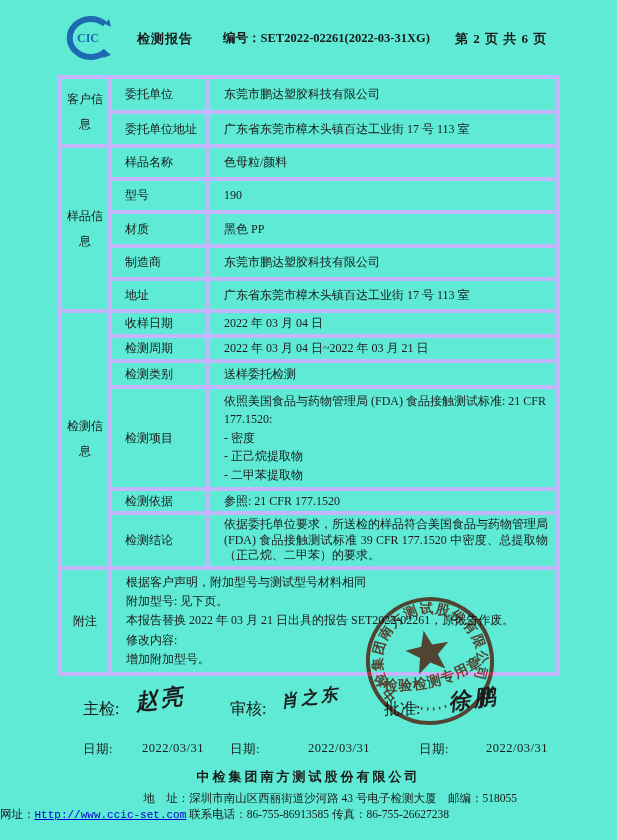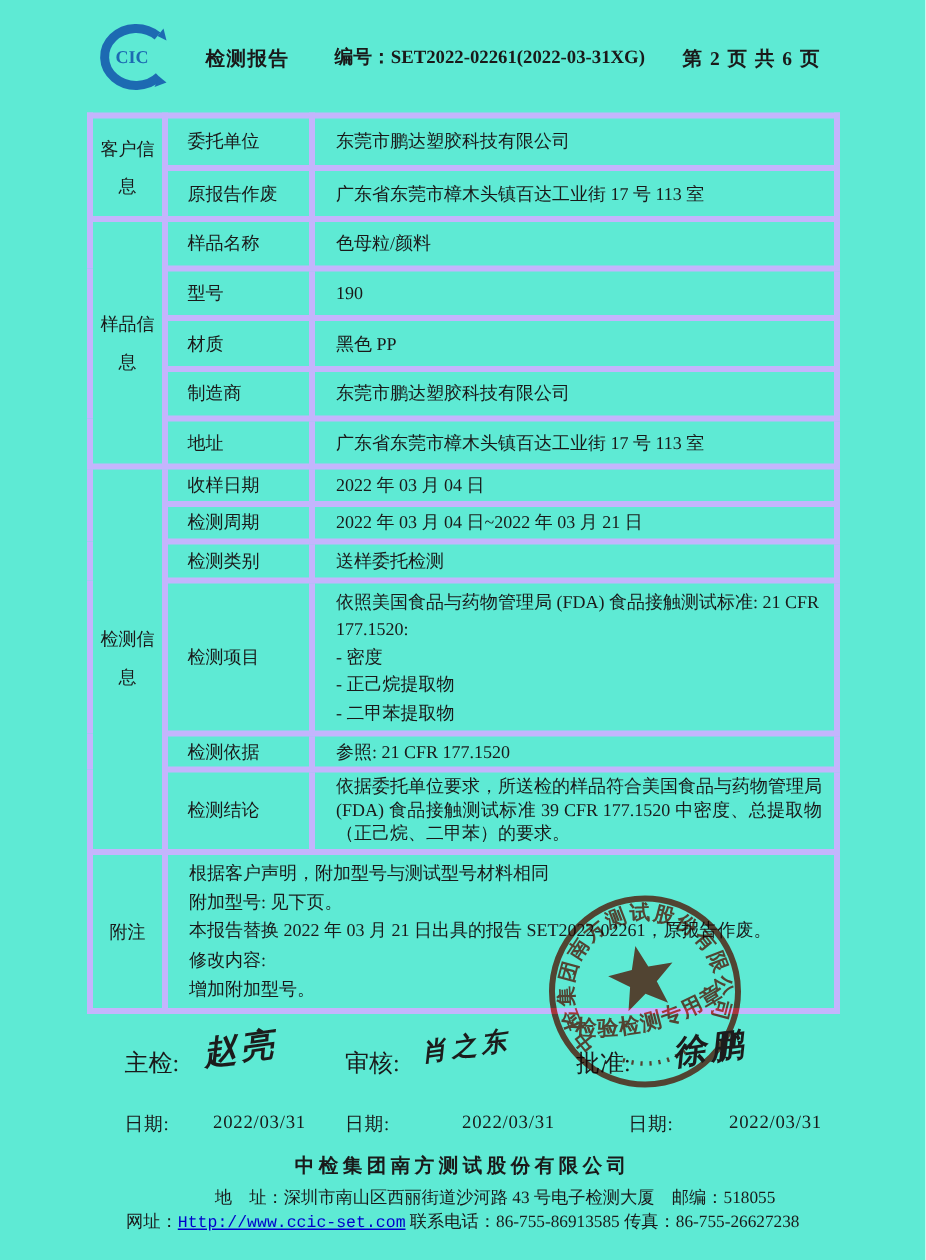--- a/index.html
+++ b/index.html
@@ -36,21 +36,21 @@
 
   
   .stamp { position:absolute; left:355px; top:586px; z-index:5; mix-blend-mode:multiply; opacity:0.92; }
   .over-stamp { z-index:6; }
   .under-stamp { z-index:1; }
 
   
   .ft-company { position:absolute; left:0; top:768px; width:617px; text-align:center;
                 font-size:13px; font-weight:bold; letter-spacing:3px; }
   .ft-addr { position:absolute; left:0; top:791px; width:617px; text-align:center; font-size:11.5px;padding-left:43px; }
-  .ft-contact { position:absolute; left:0; top:807px; width:617px; text-align:center; font-size:11.5px; }
+  .ft-contact { position:absolute; left:0; top:807px; width:617px; text-align:left; font-size:11.5px; }
   .ft-url { color:#0000cc; text-decoration:underline; font-family:"Liberation Mono","DejaVu Sans Mono",monospace; font-size:11px; }
 </style>
 </head>
 <body>
 
 <div class="page">
 
   <svg class="logo" width="58" height="52" viewBox="0 0 58 52">
     <path d="M 45 12 A 21 19 0 1 0 46 39" fill="none" stroke="#1d6ab2" stroke-width="6"></path>
     <path d="M 45 12 l 4 -5 l 2 8 z" fill="#1d6ab2"></path>
@@ -68,21 +68,21 @@
         <col>
       </colgroup>
 
     <tbody>
         <tr class="r35">
       <td class="sec" rowspan="2">客户信息</td>
       <td class="lbl">委托单位</td>
       <td class="val">东莞市鹏达塑胶科技有限公司</td>
     </tr>
     <tr class="r34">
-      <td class="lbl">原报告作废</td>
+      <td class="lbl">委托单位地址</td>
       <td class="val">广东省东莞市樟木头镇百达工业街 17 号 113 室</td>
     </tr>
 
     <tr class="r33">
       <td class="sec" rowspan="5">样品信息</td>
       <td class="lbl">样品名称</td>
       <td class="val">色母粒/颜料</td>
     </tr>
     <tr class="r33">
       <td class="lbl">型号</td>

